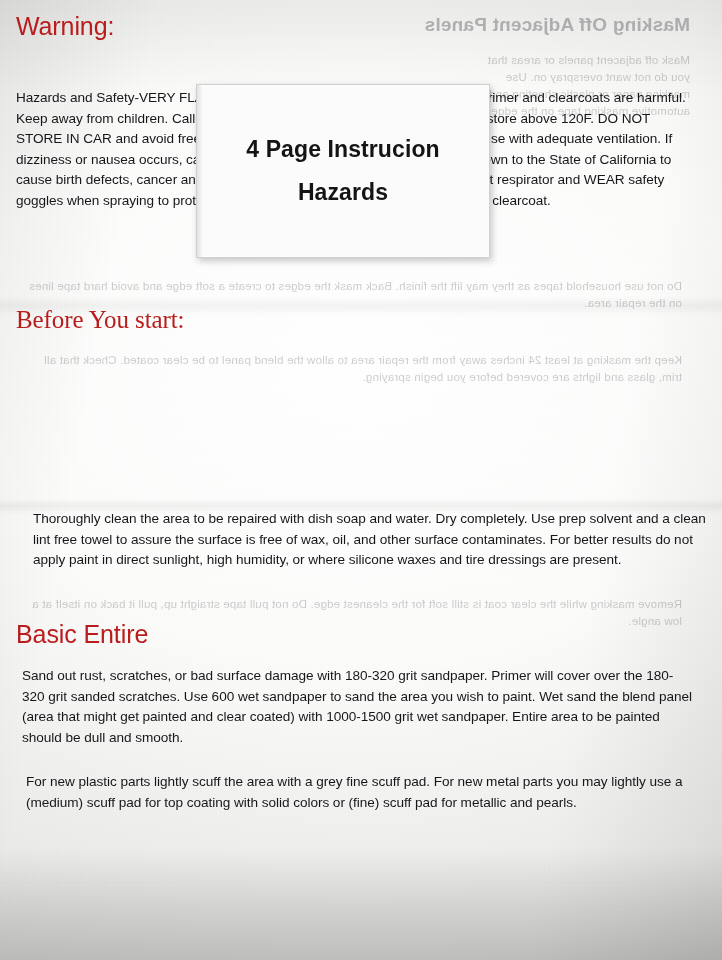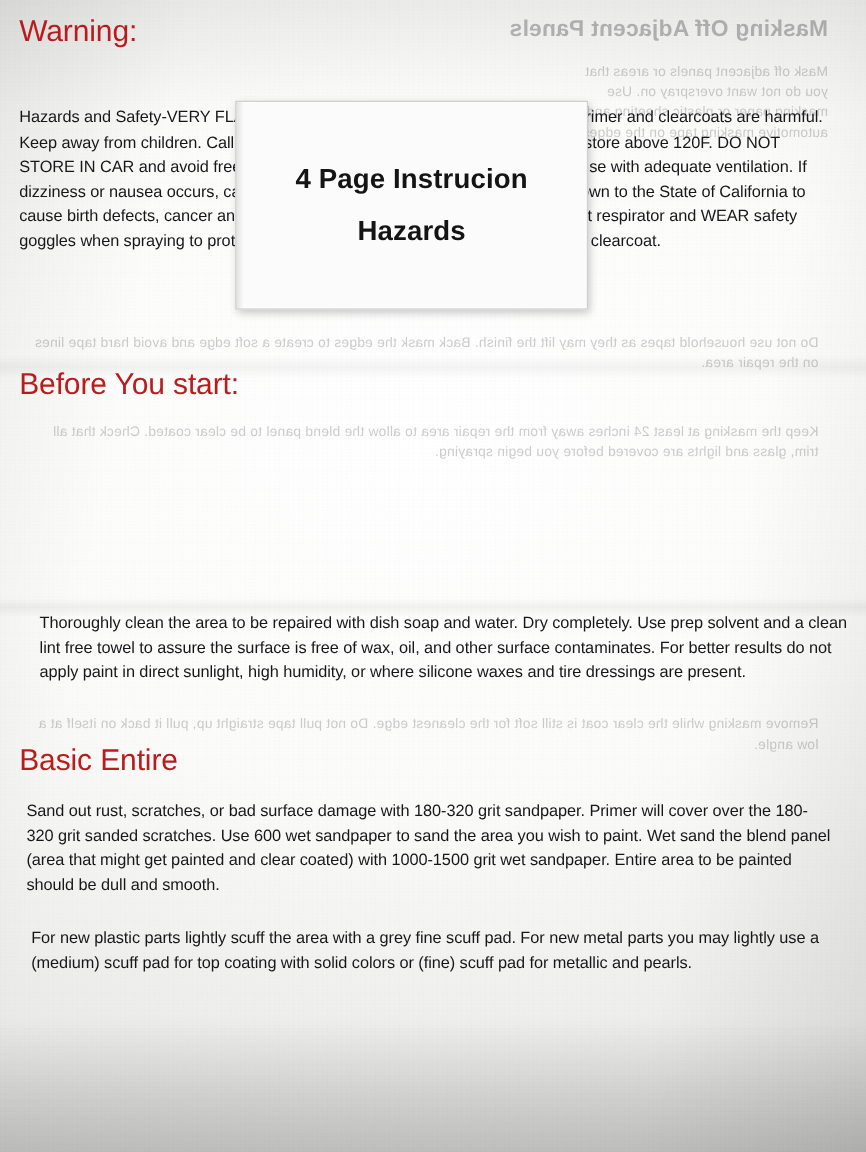--- a/index.html
+++ b/index.html
@@ -151,21 +151,21 @@
   <div class="bleed bleed-body" style="left:22px; top:352px; width:660px;">Keep the masking at least 24 inches away from the repair area to allow the blend panel to be clear coated. Check that all trim, glass and lights are covered before you begin spraying.</div>
 
   <div class="bleed bleed-body" style="left:22px; top:596px; width:660px;">Remove masking while the clear coat is still soft for the cleanest edge. Do not pull tape straight up, pull it back on itself at a low angle.</div>
 
   <div class="content">
 
     <h1 class="sec" style="left:16px; top:12px; width:400px;">Warning:</h1>
 
     <p class="body" style="left:16px; top:88px; width:676px;">Hazards and Safety-VERY FLAMMABLE. All aerosol touch-up paint including primer and clearcoats are harmful. Keep away from children. Call a physician IMMEDIATELY if swallowed. Do not store above 120F. DO NOT STORE IN CAR and avoid freezing. See local regulations for proper disposal. Use with adequate ventilation. If dizziness or nausea occurs, call physician. This product contains chemicals known to the State of California to cause birth defects, cancer and other harm. Wear an approved automotive paint respirator and WEAR safety goggles when spraying to protect your eyes. This includes the primer, paint and clearcoat.</p>
 
-    <h1 class="sec" style="left:16px; top:306px; width:400px;">Before You start:</h1>
+    <h1 class="sec" style="left:16px; top:306px; width:400px;font-family:Liberation Serif, serif;">Before You start:</h1>
 
 
 
     <p class="body" style="left:33px; top:509px; width:678px;">Thoroughly clean the area to be repaired with dish soap and water.  Dry completely. Use prep solvent and a clean lint free towel to assure the surface is free of wax, oil, and other surface contaminates. For better results do not apply paint in direct sunlight, high humidity, or where silicone waxes and tire dressings are present.</p>
 
     <h1 class="sec" style="left:16px; top:620px; width:400px;">Basic Entire</h1>
 
     <p class="body" style="left:22px; top:666px; width:670px;">Sand out rust, scratches, or bad surface damage with 180-320 grit sandpaper. Primer will cover over the 180-320 grit sanded scratches. Use 600 wet sandpaper to sand the area you wish to paint. Wet sand the blend panel (area that might get painted and clear coated) with 1000-1500 grit wet sandpaper. Entire area to be painted should be dull and smooth.</p>
 
     <p class="body" style="left:26px; top:772px; width:662px;">For new plastic parts lightly scuff the area with a grey fine scuff pad. For new metal parts you may lightly use a (medium) scuff pad for top coating with solid colors or (fine) scuff pad for metallic and pearls.</p>

